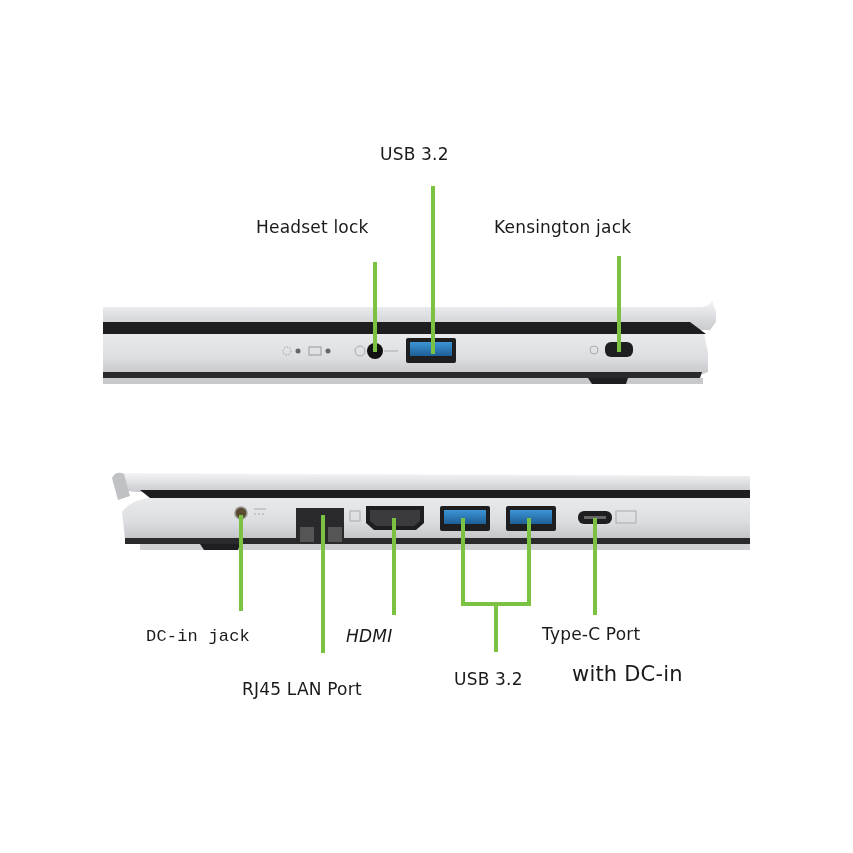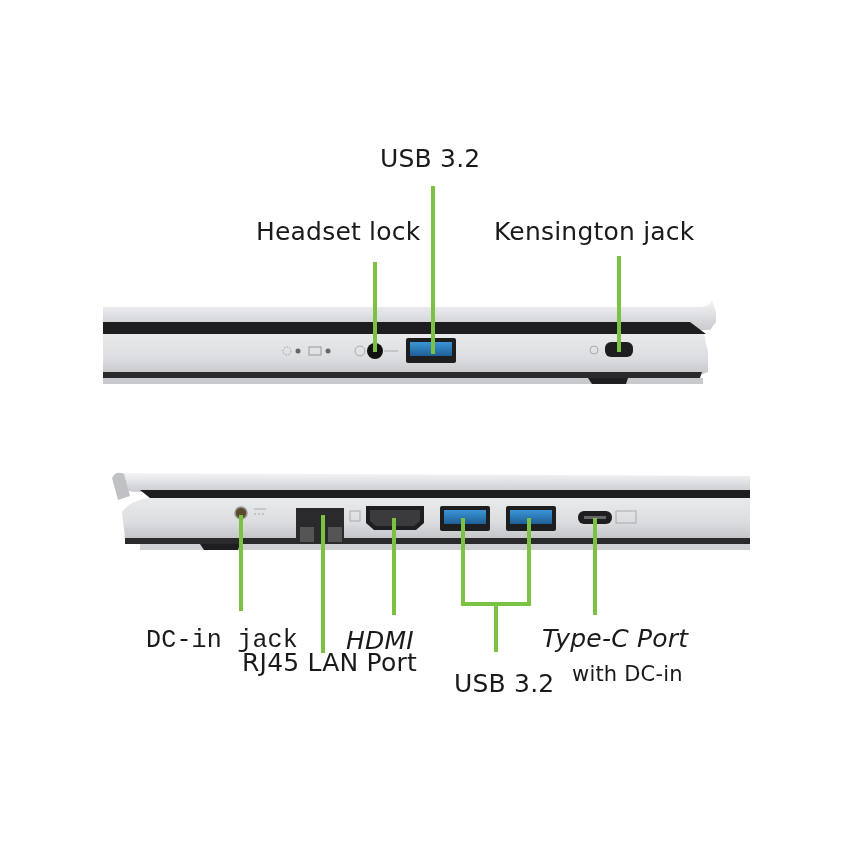--- a/index.html
+++ b/index.html
@@ -1,17 +1,17 @@
 <!DOCTYPE html>
 <html><head>
 <meta charset="utf-8">
 <style>
   html,body{margin:0;padding:0;background:#fff;}
   body{width:853px;height:853px;position:relative;overflow:hidden;font-family:"DejaVu Sans",sans-serif;color:#1a1a1a;}
-  .label{position:absolute;font-size:25px;letter-spacing:0.2px;white-space:nowrap;line-height:1;}
+  .label{position:absolute;font-size:17px;letter-spacing:0.2px;white-space:nowrap;line-height:1;}
   .small{font-size:21px;}
   .line{position:absolute;background:#7cc242;}
   svg{position:absolute;left:0;top:0;}
 </style>
 </head>
 <body>
 
 <div>
 <svg width="853" height="853" viewBox="0 0 853 853">
   <defs>
@@ -97,17 +97,17 @@
 <div class="line" style="left:527px;top:518px;width:4px;height:88px;"></div>
 <div class="line" style="left:461px;top:602px;width:70px;height:4px;"></div>
 <div class="line" style="left:494px;top:602px;width:4px;height:50px;"></div>
 <div class="line" style="left:593px;top:518px;width:4px;height:97px;"></div>
 
 <div class="label" style="left:380px;top:146px;">USB 3.2</div>
 <div class="label" style="left:256px;top:219px;">Headset lock</div>
 <div class="label" style="left:494px;top:219px;">Kensington jack</div>
 
 <div class="label" style="left:146px;top:628px;font-family:Liberation Mono, monospace;">DC-in jack</div>
-<div class="label" style="left:242px;top:650px;">RJ45 LAN Port</div>
+<div class="label" style="left:242px;top:681px;">RJ45 LAN Port</div>
 <div class="label" style="left:346px;top:628px;font-style:italic;">HDMI</div>
 <div class="label" style="left:454px;top:671px;">USB 3.2</div>
-<div class="label" style="left:542px;top:626px;font-style:italic;">Type-C Port</div>
+<div class="label" style="left:542px;top:626px;">Type-C Port</div>
 <div class="label small" style="left:572px;top:664px;">with DC-in</div>
 
 </body></html>

